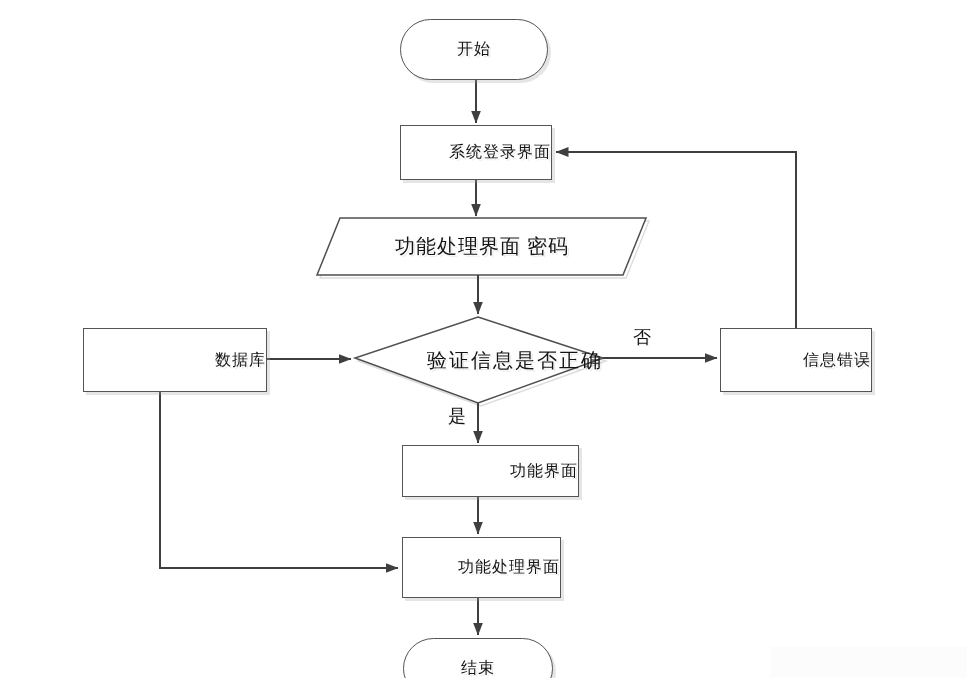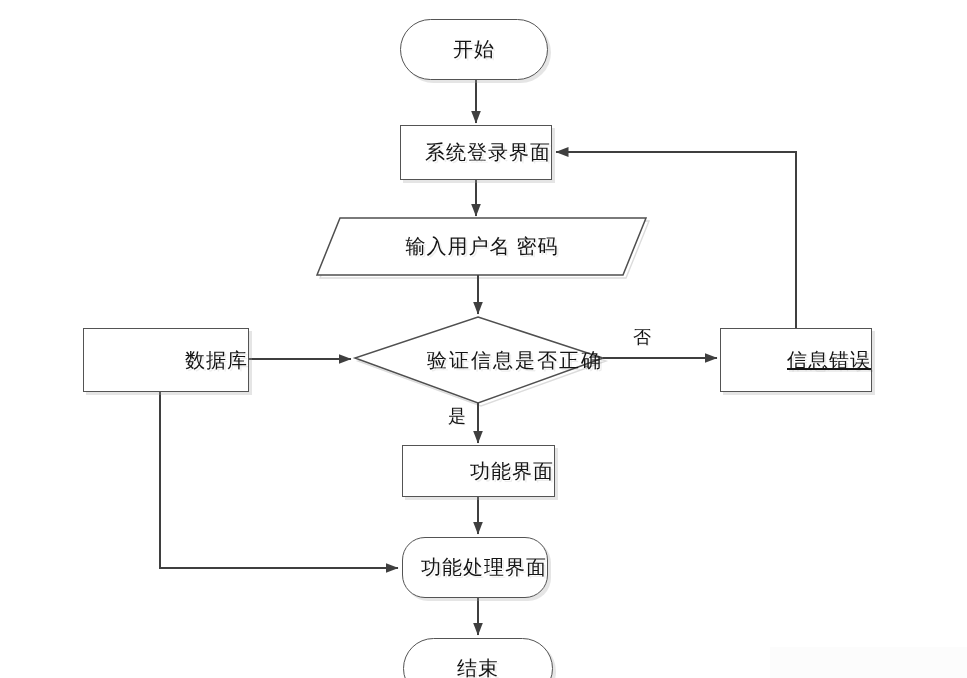--- a/index.html
+++ b/index.html
@@ -15,43 +15,43 @@
   svg.edges {
     position: absolute;
     left: 0; top: 0;
     width: 967px; height: 678px;
   }
   .node {
     position: absolute;
     display: flex;
     align-items: center;
     justify-content: center;
-    font-size: 20px;
+    font-size: 16px;
     letter-spacing: 1px;
     color: #141414;
     text-shadow: 2px 2px 0 rgba(0,0,0,0.07);
     background: #ffffff;
     box-sizing: border-box;
   }
   .rect {
     border: 1.4px solid #545454;
     box-shadow: 3px 3px 0 rgba(160,160,160,0.28);
     justify-content: flex-end;
   }
   .terminator {
     border: 1.4px solid #545454;
     border-radius: 31px;
     box-shadow: 3px 3px 0 rgba(160,160,160,0.28);
   }
   #n-start    { left:400px; top:19px;  width:148px; height:61px; }
   #n-login    { left:400px; top:125px; width:152px; height:55px; }
-  #n-database { left:83px;  top:328px; width:166px; height:64px; }
-  #n-error    { left:720px; top:328px; width:152px; height:64px;text-decoration:underline; }
-  #n-function { left:402px; top:445px; width:153px; height:52px; }
-  #n-process  { left:402px; top:537px; width:146px; height:61px;border-radius:23px; }
+  #n-database { left:83px;  top:328px; width:184px; height:64px; }
+  #n-error    { left:720px; top:328px; width:152px; height:64px; }
+  #n-function { left:402px; top:445px; width:177px; height:52px; }
+  #n-process  { left:402px; top:537px; width:159px; height:61px; }
   #n-end      { left:403px; top:638px; width:150px; height:61px; }
 
   .shape-text {
     position: absolute;
     display: flex;
     align-items: center;
     justify-content: center;
     font-size: 20px;
     letter-spacing: 1px;
     text-shadow: 2px 2px 0 rgba(0,0,0,0.07);
@@ -108,21 +108,21 @@
 
   <div class="node terminator" id="n-start">
     <span>开始</span>
   </div>
 
   <div class="node rect" id="n-login">
     <span>系统登录界面</span>
   </div>
 
   <div class="shape-text" id="t-input">
-    <span>输入用户名 密码</span>
+    <span>功能处理界面 密码</span>
   </div>
 
   <div class="shape-text" id="t-verify">
     <span>验证信息是否正确</span>
   </div>
 
   <div class="node rect" id="n-database">
     <span>数据库</span>
   </div>
 

